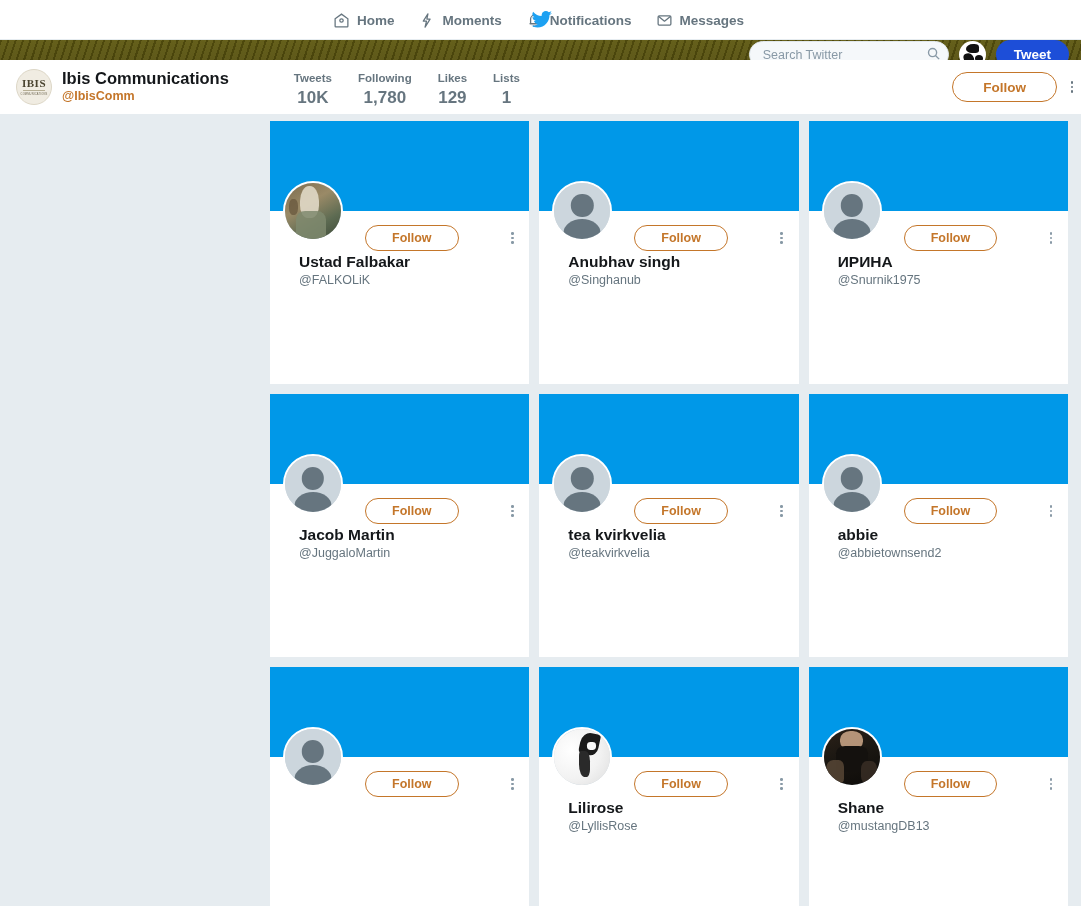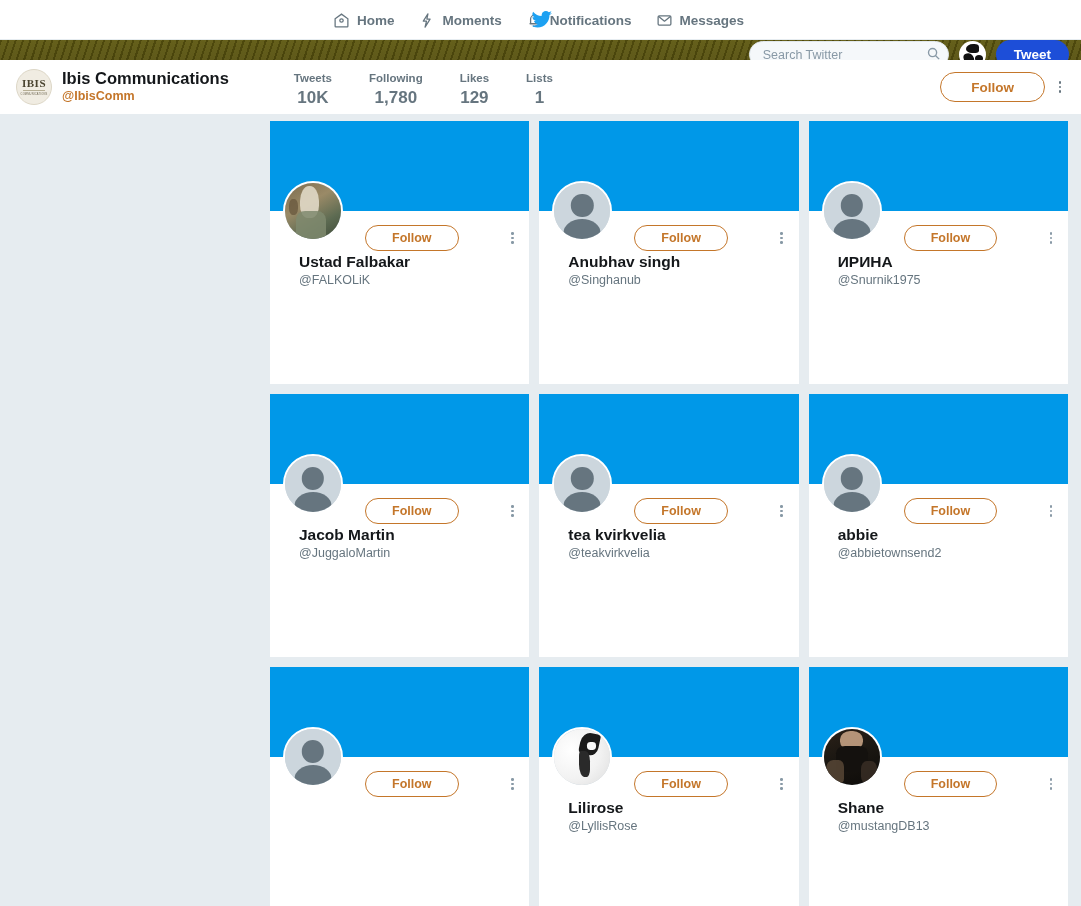--- a/index.html
+++ b/index.html
@@ -120,21 +120,21 @@
     background-color: #5a5411;
   }
 
   
   #profile-bar {
     height: 55px;
     background: #fff;
     border-bottom: 1px solid #e6ecf0;
     display: flex;
     align-items: center;
-    padding: 0 12px 0 16px;
+    padding: 0 0 0 16px;
     position: relative;
   }
 
   #ibis-avatar {
     width: 36px; height: 36px;
     border-radius: 50%;
     background: #f0ece2;
     border: 1px solid #ddd7c7;
     flex: 0 0 auto;
     display: flex;
@@ -181,21 +181,21 @@
     color: #c4762a;
     line-height: 1.3;
     cursor: pointer;
   }
 
   #stats {
     display: flex;
     align-items: flex-end;
     height: 55px;
     margin-left: 52px;
-    gap: 11px;
+    gap: 0;
   }
   .stat {
     height: 55px;
     padding: 10px 13px 0 13px;
     display: flex;
     flex-direction: column;
     align-items: center;
     justify-content: flex-start;
     cursor: pointer;
     border-bottom: 2px solid transparent;

